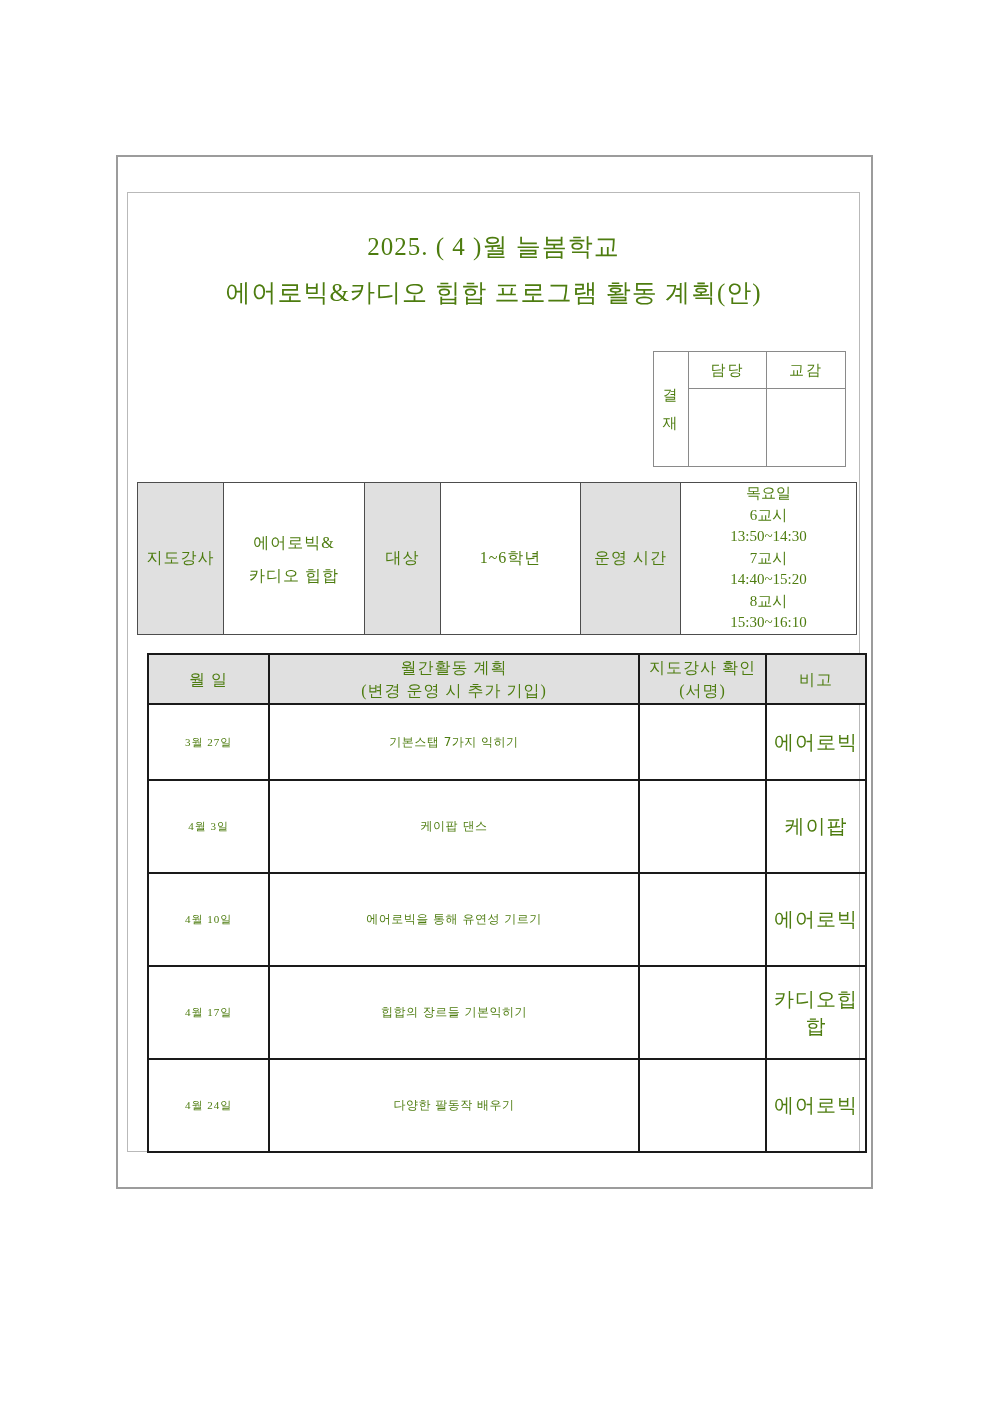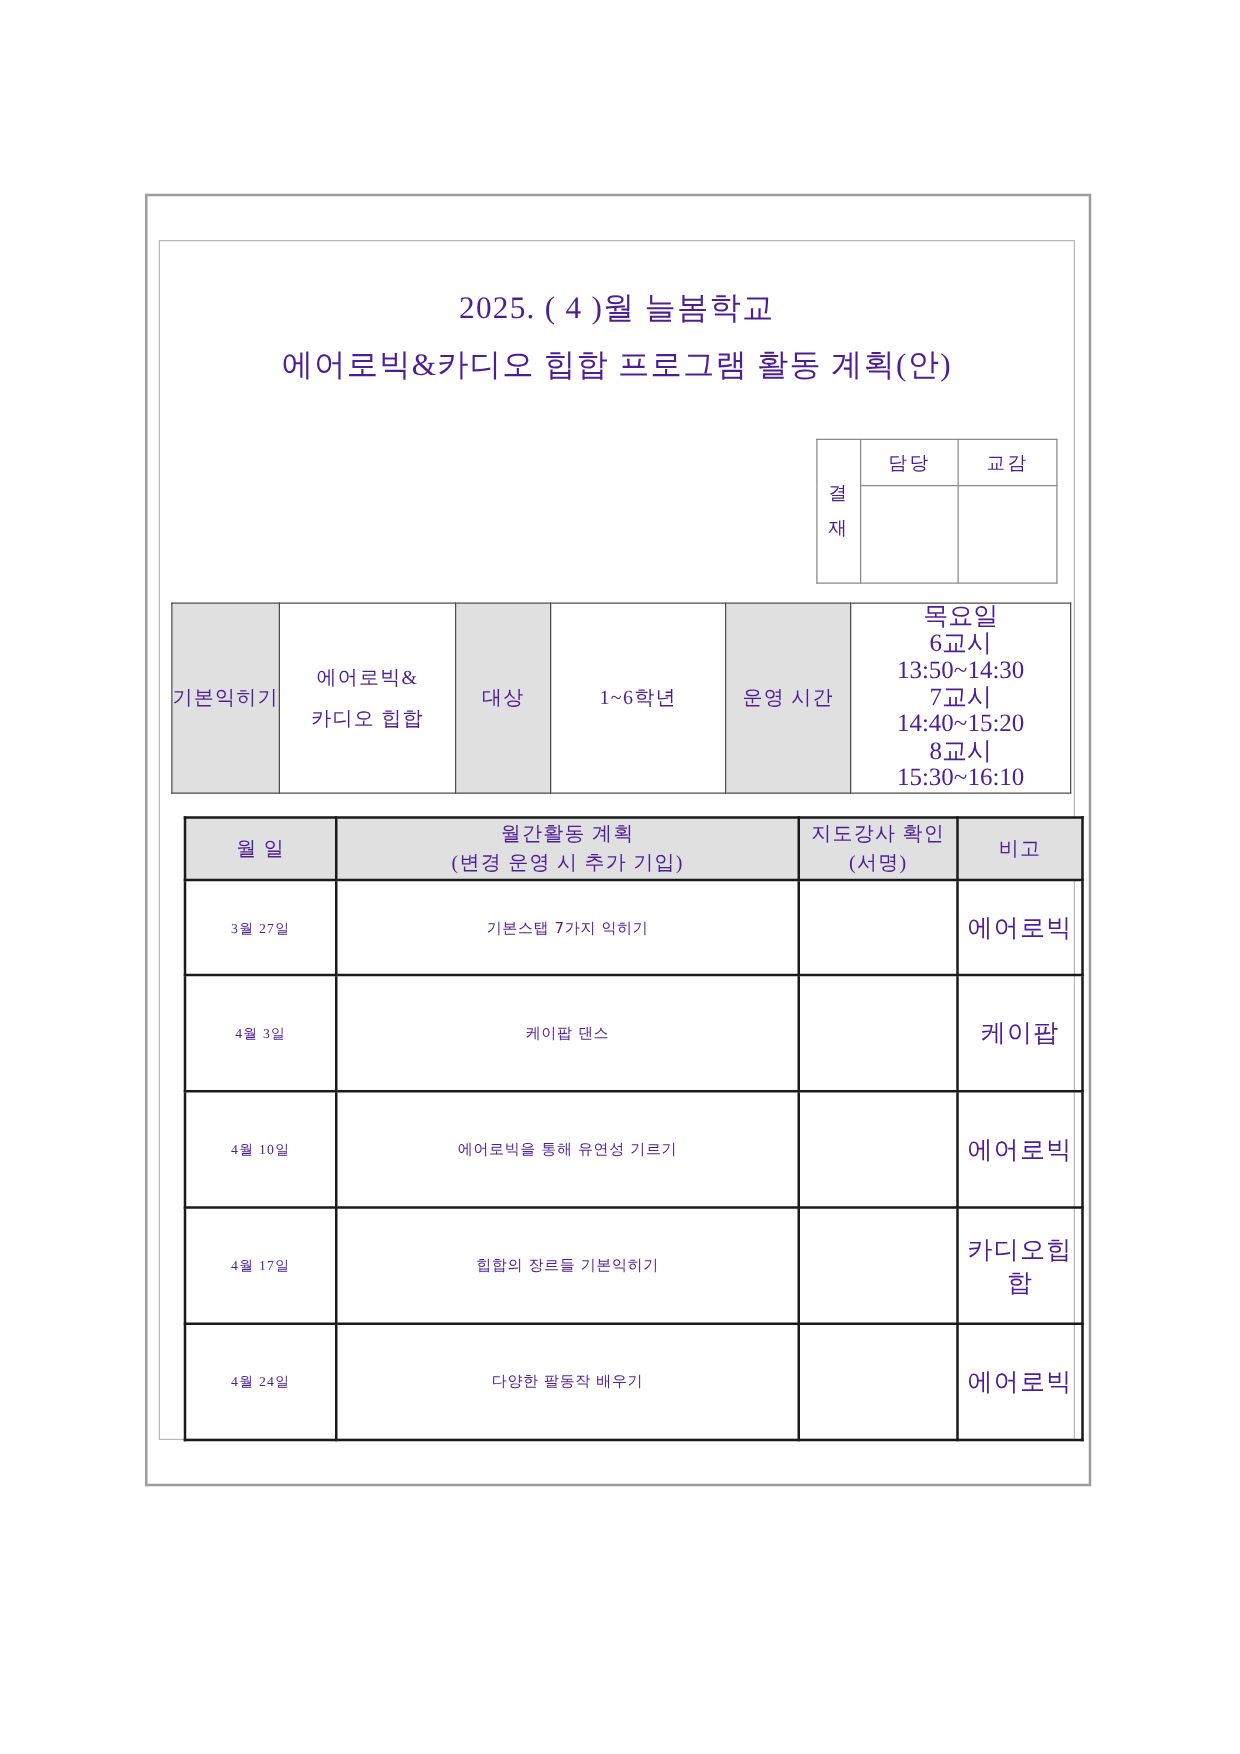--- a/index.html
+++ b/index.html
@@ -3,21 +3,21 @@
 <meta charset="utf-8">
 <style>
   * { margin: 0; padding: 0; box-sizing: border-box; }
   html, body { background: #ffffff; }
   .page {
     position: relative;
     width: 980px;
     height: 1403px;
     background: #ffffff;
     font-family: "Liberation Serif", "DejaVu Serif", serif;
-    color: #4c1d95;
+    color: #4d7c0f;
     overflow: hidden;
   }
   .outer-frame {
     position: absolute;
     left: 116px; top: 155px;
     width: 757px; height: 1034px;
     border: 2px solid #9c9c9c;
   }
   .inner-frame {
     position: absolute;
@@ -61,21 +61,21 @@
   }
   .program td {
     border: 1px solid #4d4d4d;
     text-align: center;
     vertical-align: middle;
     height: 152px;
     letter-spacing: 1px;
   }
   .program .gray { background: #e0e0e0; }
   .program .two-line { line-height: 33px; }
-  .program .time-cell { font-size: 20px; line-height: 21.5px; letter-spacing: 0; }
+  .program .time-cell { font-size: 15px; line-height: 21.5px; letter-spacing: 0; }
   
   .schedule {
     position: absolute;
     left: 147px; top: 653px;
     width: 718px;
     font-size: 16px;
   }
   .schedule td {
     border: 2px solid #1a1a1a;
     text-align: center;
@@ -127,21 +127,21 @@
     <tr class="sign-row">
       <td></td>
       <td></td>
     </tr>
   </tbody>
     </table>
 
   <table class="program">
     <tbody>
         <tr>
-      <td class="gray" style="width:86px">기본익히기</td>
+      <td class="gray" style="width:86px">지도강사</td>
       <td class="two-line" style="width:141px">
         <div>에어로빅&amp;</div>
         <div>카디오 힙합</div>
       </td>
       <td class="gray" style="width:76px">대상</td>
       <td style="width:140px">1~6학년</td>
       <td class="gray" style="width:100px">운영 시간</td>
       <td class="time-cell" style="width:176px">
         <div>목요일</div>
         <div>6교시</div>

